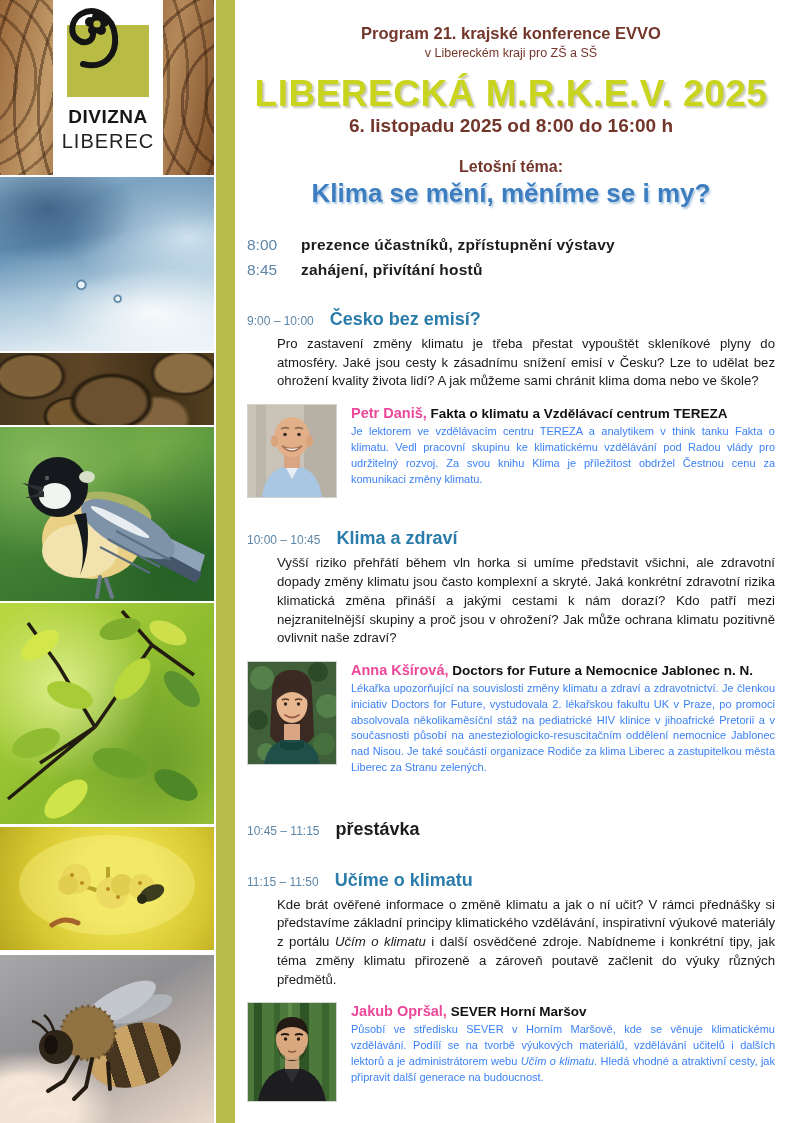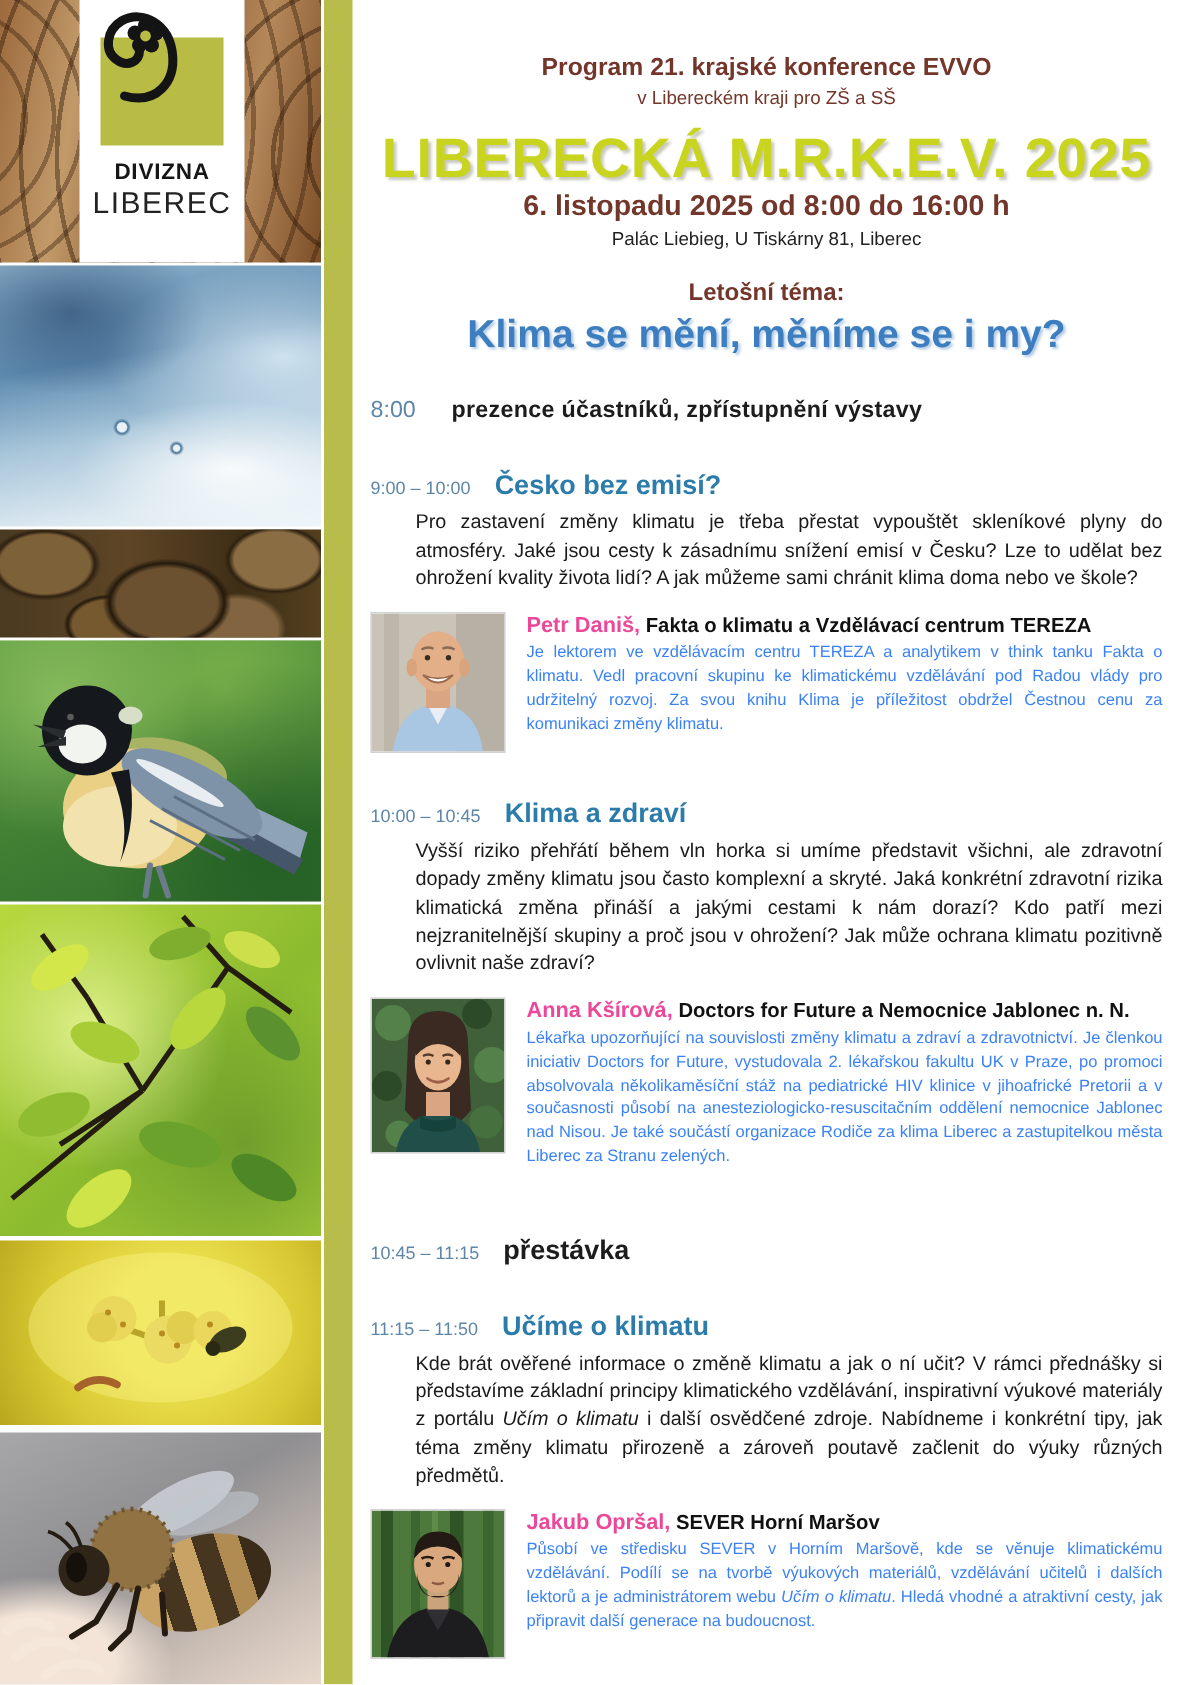--- a/index.html
+++ b/index.html
@@ -40,27 +40,27 @@
   .ph-flower{height:123px;margin-bottom:5px;background:
       radial-gradient(circle at 55% 45%, #ece04f 0 30%, #d8c832 65%, #b8a71e 100%);}
   .ph-bee{height:168px;background:
       radial-gradient(ellipse 60% 50% at 12% 92%, #f3e4d7 0 40%, transparent 70%),
       linear-gradient(150deg,#a7a6a8 0%,#8f8e91 40%,#c9bdb4 75%,#e9d9cd 100%);}
   .photo svg{position:absolute;left:0;top:0;}
 
   
   .logo-box{position:absolute;left:53px;top:0;width:110px;height:175px;background:#fff;text-align:center;}
   .logo-square{width:82px;height:72px;background:#b8bc45;margin:25px auto 0;}
-  .logo-l1{font-size:15px;font-weight:bold;letter-spacing:.5px;color:#161616;margin-top:9px;}
+  .logo-l1{font-size:19px;font-weight:bold;letter-spacing:.5px;color:#161616;margin-top:9px;}
   .logo-l2{font-size:20px;font-weight:normal;letter-spacing:1px;color:#222;margin-top:2px;}
 
   
   main{position:absolute;left:247px;top:0;width:528px;}
   .hdr{text-align:center;}
-  .program-line{margin-top:36px;font-size:16.5px;font-weight:bold;color:#73362b;}
+  .program-line{margin-top:24px;font-size:16.5px;font-weight:bold;color:#73362b;}
   .subtitle{margin-top:3px;font-size:12.5px;color:#73362b;}
   .main-title{margin-top:13px;font-size:37px;font-weight:bold;letter-spacing:.5px;color:#c9d41f;
               text-shadow:2px 2px 2px rgba(145,145,120,.5);white-space:nowrap;}
   .date-line{font-size:19px;font-weight:bold;color:#73362b;}
   .venue-line{margin-top:3px;font-size:12.5px;color:#222;}
   .theme-label{margin-top:21px;font-size:16px;font-weight:bold;color:#73362b;}
   .theme-title{margin-top:2px;font-size:26px;font-weight:bold;color:#3d7ec0;
                text-shadow:1.5px 1.5px 2px rgba(110,155,200,.55);}
 
   .simple-rows{margin-top:27px;}
@@ -209,29 +209,32 @@
   </aside>
 
   <div class="stripe"></div>
 
   <main>
     <div class="hdr">
       <div class="program-line">Program 21. krajské konference EVVO</div>
       <div class="subtitle">v Libereckém kraji pro ZŠ a SŠ</div>
       <div class="main-title">LIBERECKÁ M.R.K.E.V. 2025</div>
       <div class="date-line">6. listopadu  2025 od 8:00 do 16:00 h</div>
-      <div class="venue-line">Palác Liebieg, U Tiskárny 81, Liberec</div>
       <div class="theme-label">Letošní téma:</div>
       <div class="theme-title">Klima se mění, měníme se i my?</div>
     </div>
 
     <div class="simple-rows">
       <div class="simple-row">
         <span class="t">8:00</span>
         <span class="l">prezence účastníků, zpřístupnění výstavy</span>
+      </div>
+      <div class="simple-row">
+        <span class="t">8:45</span>
+        <span class="l">zahájení, přivítání hostů</span>
       </div>
     </div>
 
     <section class="session">
       <div class="session-head">
         <span class="time">9:00 – 10:00</span>
         <span class="title">Česko bez emisí?</span>
       </div>
       <p class="desc"><span>Pro zastavení změny klimatu je třeba přestat vypouštět skleníkové plyny do atmosféry. Jaké jsou cesty k zásadnímu snížení emisí v Česku?  Lze to udělat bez ohrožení kvality života lidí? A jak můžeme sami chránit klima doma nebo ve škole?</span><span class="it"></span><span></span></p>
       <div class="speaker">

